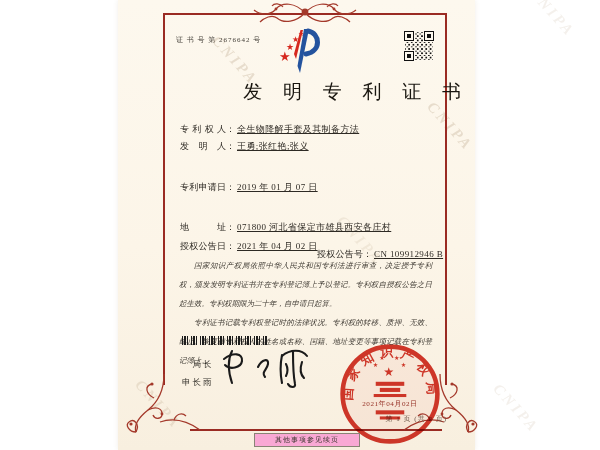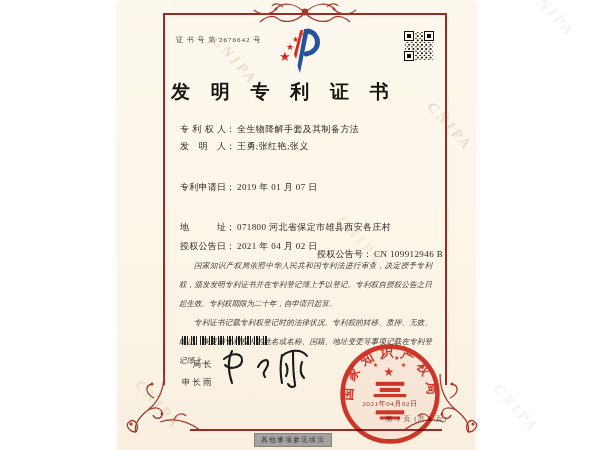--- a/index.html
+++ b/index.html
@@ -20,45 +20,45 @@
   .b-right{left:445px;top:13px;width:2px;height:372px;}
   .b-bottom{left:190px;top:429px;width:252px;height:2px;}
   .orn-top{position:absolute;left:250px;top:0px;width:110px;height:28px;}
   .flourish{position:absolute;top:374px;width:78px;height:60px;}
   .fl-left{left:124px;}
   .fl-right{left:402px;transform:scaleX(-1);}
   
   .certno{position:absolute;left:176px;top:35px;font-size:7px;letter-spacing:1px;color:#45403a;}
   .logo{position:absolute;left:279px;top:27px;width:44px;height:48px;}
   .qr{position:absolute;left:404px;top:31px;width:30px;height:30px;}
-  .title{position:absolute;left:163px;top:79px;width:306px;text-align:left;
-         font-size:19px;font-weight:bold;letter-spacing:8px;text-indent:8px;color:#18150f;}
+  .title{position:absolute;left:163px;top:79px;width:306px;text-align:right;
+         font-size:19px;font-weight:normal;letter-spacing:8px;text-indent:8px;color:#18150f;}
   
   .frow{position:absolute;left:180px;width:270px;height:12px;font-size:9px;color:#2e2a24;}
   .flabel{display:inline-block;width:46px;text-align:justify;text-align-last:justify;vertical-align:top;}
   .fcolon{display:inline-block;}
-  .fvalue{margin-left:2px;letter-spacing:.4px;}
+  .fvalue{margin-left:2px;letter-spacing:.4px;text-decoration:underline;}
   .pair2{position:absolute;left:137px;top:0;margin-top:8px;}
   
   .legal{position:absolute;left:179px;top:256px;width:253px;font-size:7.5px;line-height:19px;
          text-align:justify;color:#3f3a33;font-style:italic;}
   .legal p{margin:0;text-indent:2em;}
   
   .barcode{position:absolute;left:182px;top:336px;width:86px;height:9px;
     background:repeating-linear-gradient(90deg,#1d1d1d 0 1px,transparent 1px 2px,
       #1d1d1d 2px 4px,transparent 4px 5px,#1d1d1d 5px 6px,transparent 6px 9px);}
   .signoff{position:absolute;left:182px;top:359px;font-size:8.5px;color:#33302a;letter-spacing:2px;text-align:right;}
   .signoff div{margin-bottom:6px;}
   .sig{position:absolute;left:220px;top:343px;width:100px;height:50px;}
   .seal{position:absolute;left:337px;top:341px;width:106px;height:106px;opacity:.93;
         mix-blend-mode:multiply;z-index:5;}
   .pageinfo{position:absolute;left:163px;top:414px;width:284px;text-align:right;
             font-size:7px;color:#6a5547;letter-spacing:1px;}
-  .notebox{position:absolute;left:254px;top:433px;border:1px solid #8a8376;background:#a3a3a3;
-           font-size:7px;color:#3c372f;padding:1px 6px;letter-spacing:1px;z-index:6;}
+  .notebox{position:absolute;left:254px;top:433px;border:1px solid #8a8376;background:#f9a8d4;
+           font-size:7px;color:#3c372f;padding:1px 20px;letter-spacing:1px;z-index:6;}
 </style>
 </head>
 <body>
 
 <div id="stage">
 
   <div class="paper"></div>
 
   <div class="wm" style="left:205px;top:52px;">CNIPA</div>
   <div class="wm" style="left:420px;top:118px;">CNIPA</div>

